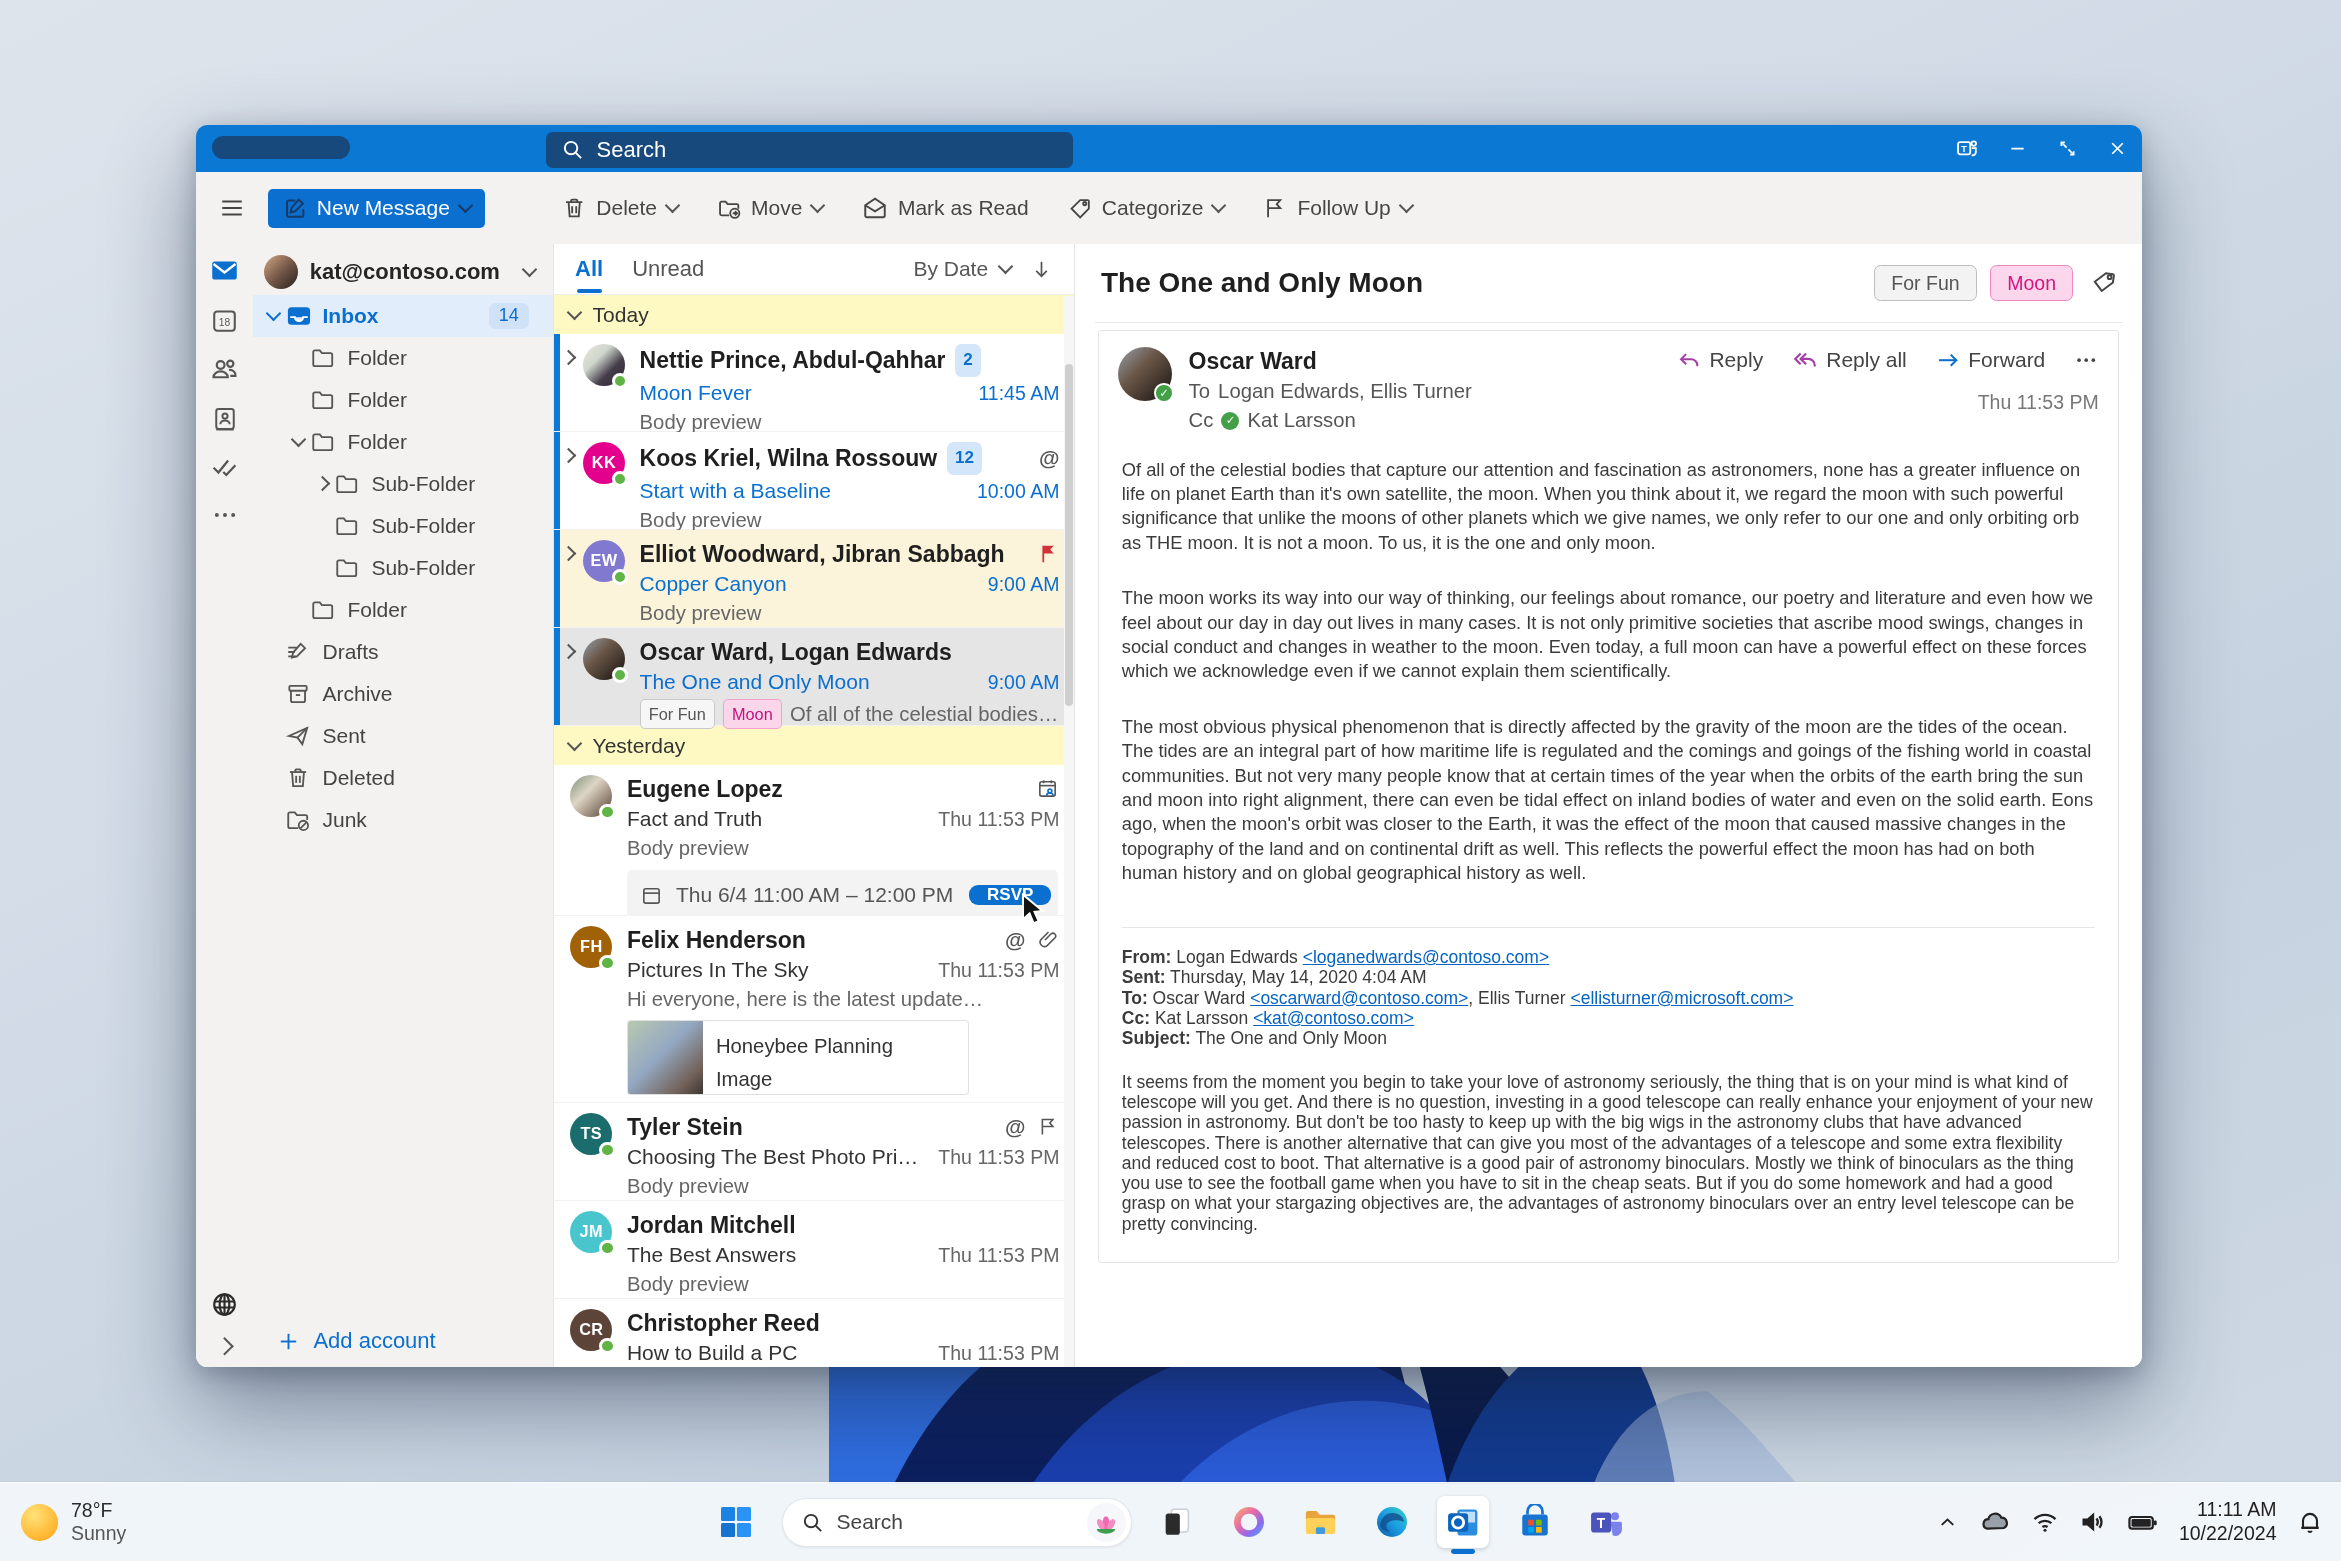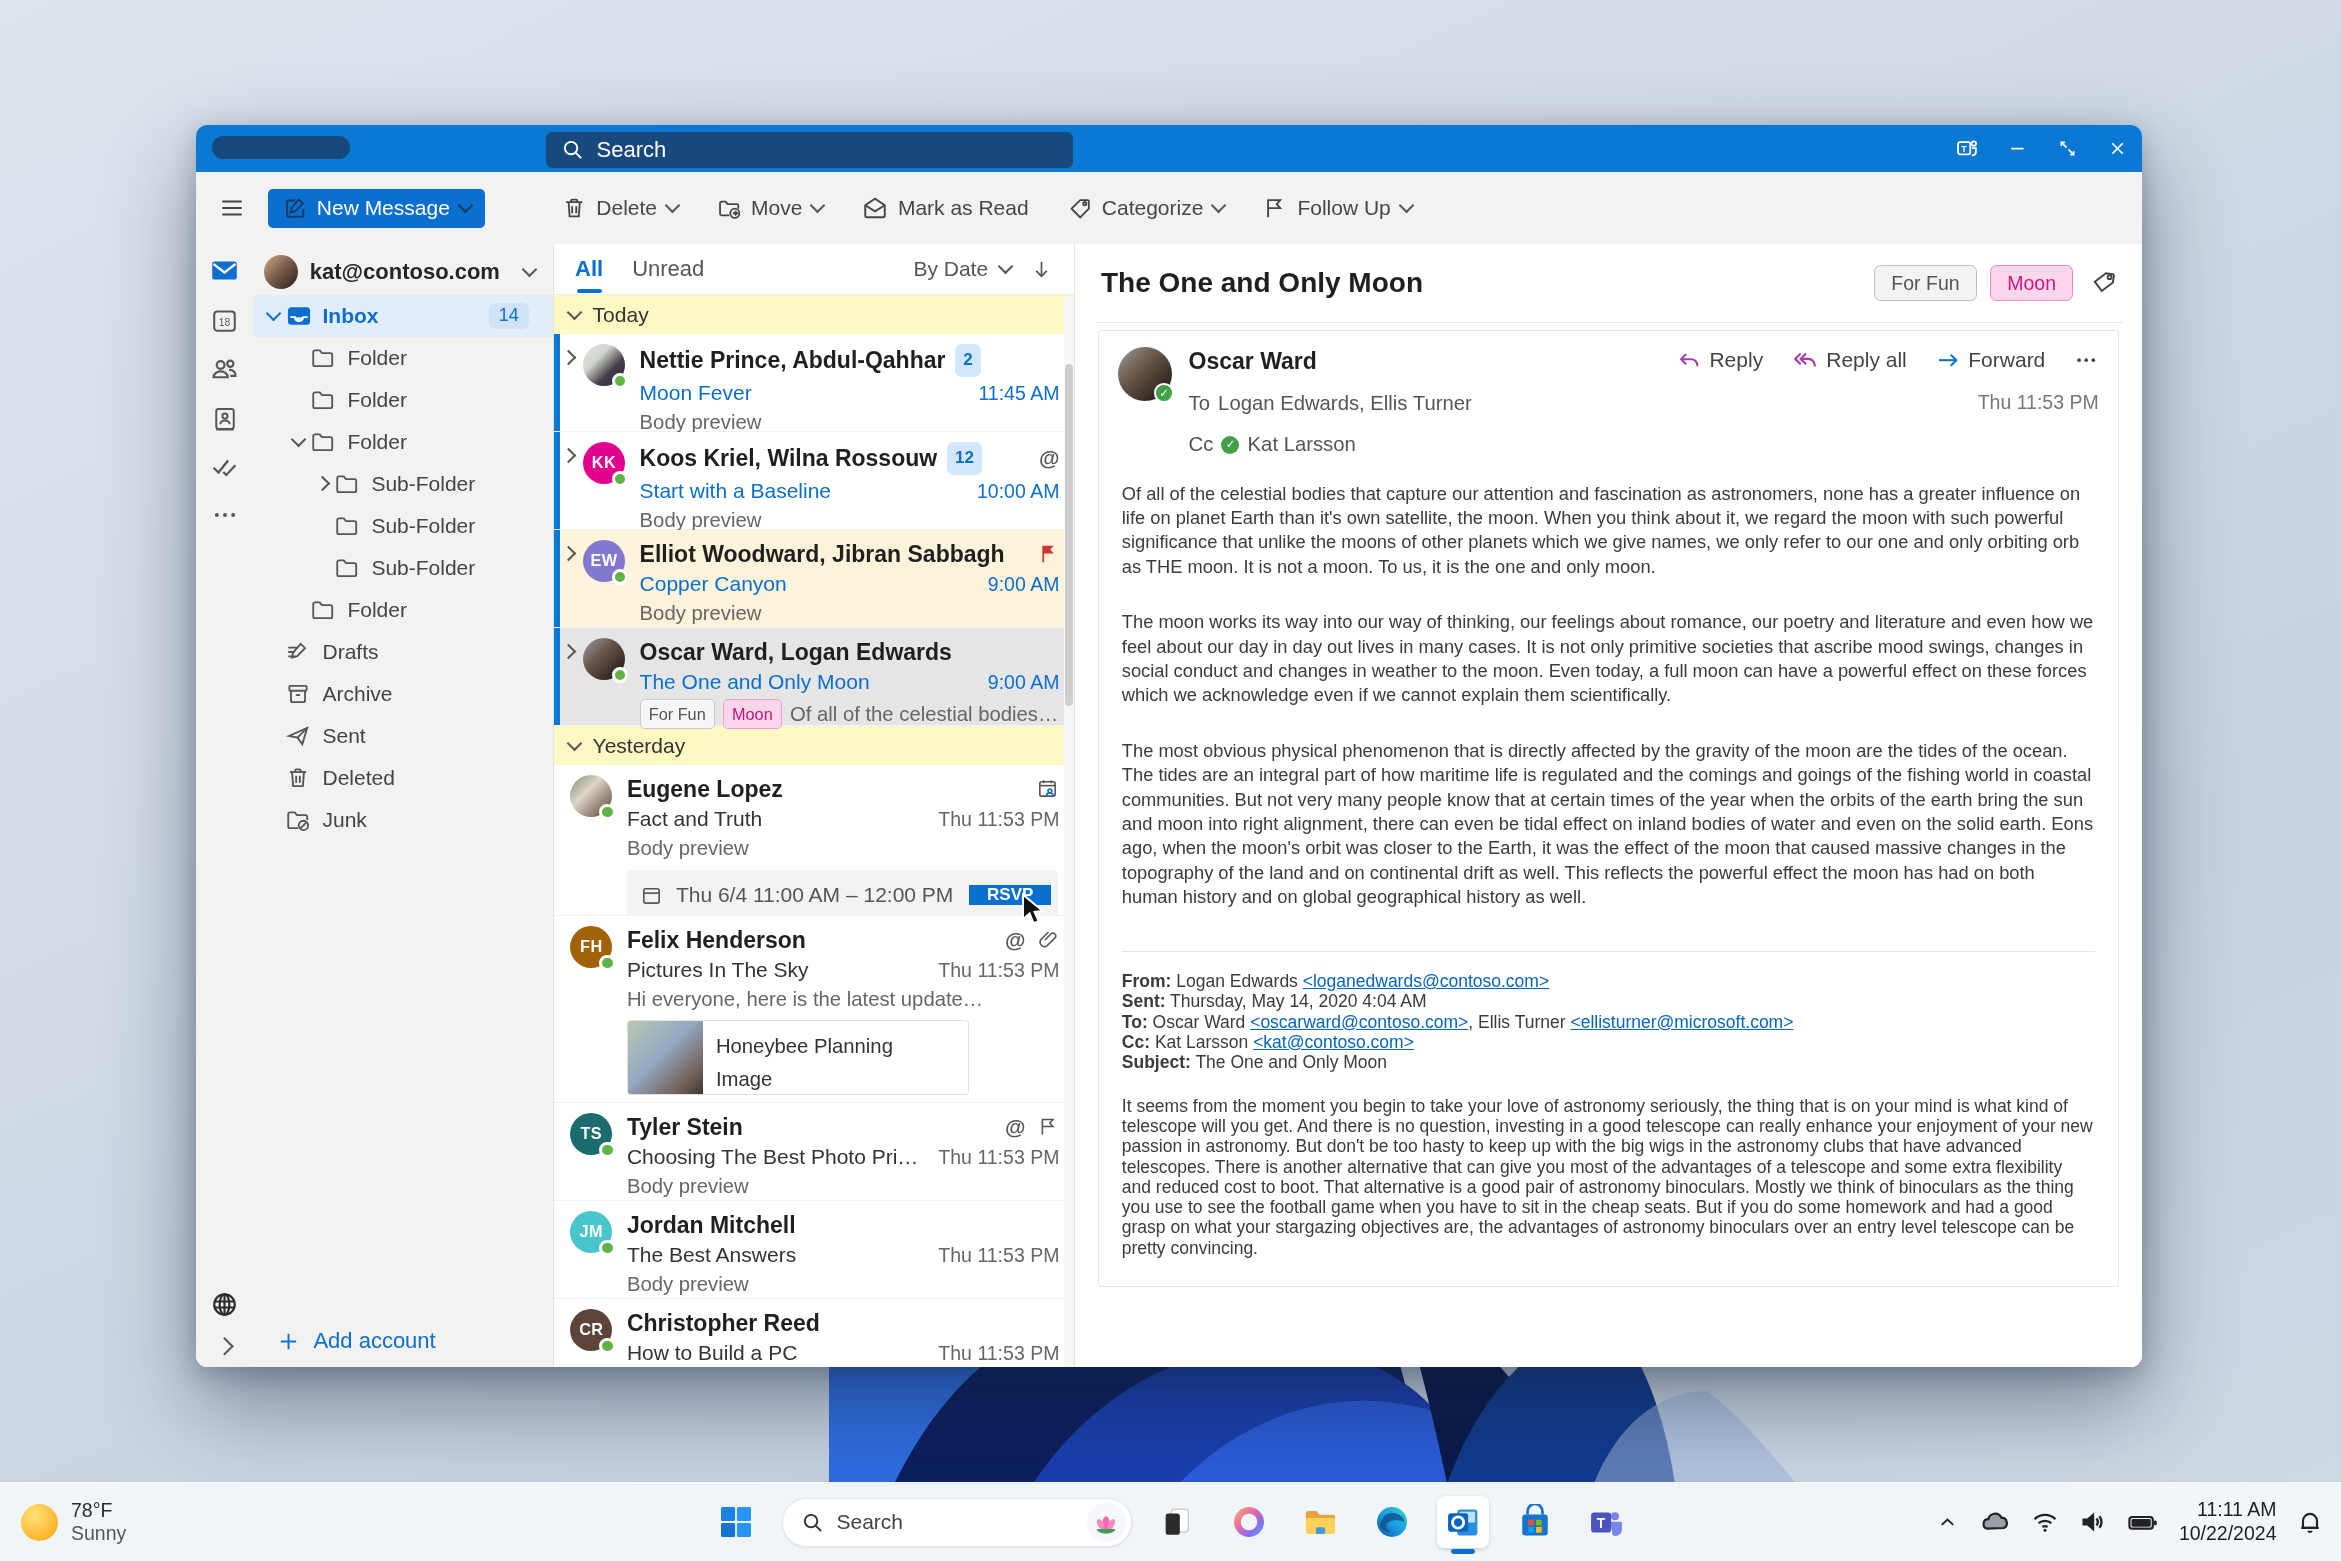--- a/index.html
+++ b/index.html
@@ -70,21 +70,21 @@
   .r2{display:flex;align-items:baseline;font-size:21px;margin-top:3.3px;line-height:26px;}
   .subj{color:#0b6fd0;white-space:nowrap;overflow:hidden;text-overflow:ellipsis;}
   .msg.read .subj{color:#333;}
   .time{margin-left:auto;font-size:19.5px;color:#0b6fd0;padding-left:11.4px;flex:0 0 auto;}
   .msg.read .time{color:#666;}
   .r3{font-size:20.3px;color:#666;margin-top:4.1px;display:flex;align-items:center;gap:8.1px;line-height:24.4px;white-space:nowrap;overflow:hidden;}
   .tag{font-size:16.3px;padding:1.6px 8.1px;border-radius:4.9px;flex:0 0 auto;}
   .tag.gray{background:#f6f6f6;border:1.6px solid #c9c9c9;color:#555;}
   .tag.pink{background:#fbd6ea;border:1.6px solid #f3a0cd;color:#c2127f;}
   .rsvp{margin-top:9.8px;margin-right:1.6px;background:#f3f3f3;border-radius:4.9px;height:50px;display:flex;align-items:center;padding:0 6.5px 0 13px;gap:13px;font-size:21px;color:#555;}
-  .rsvp-btn{margin-left:auto;background:#0b6fd0;color:#fff;font-size:17px;font-weight:700;padding:0 18px;border-radius:0;}
+  .rsvp-btn{margin-left:auto;background:#0b6fd0;color:#fff;font-size:17px;font-weight:700;padding:0 18px;border-radius:9px;}
   .att{margin-top:8.1px;width:342px;border:0.8px solid #e0e0e0;background:#fff;border-radius:3.3px;display:flex;height:75px;overflow:hidden;box-sizing:border-box;}
   .att-thumb{width:75px;flex:0 0 auto;background:linear-gradient(135deg,#b9c8b0 0%,#93a8c2 45%,#73635a 80%,#3d3531 100%);}
   .att-meta{padding:9.8px 13px;}
   .att-name{font-size:20.3px;color:#333;line-height:33px;}
   .att-size{font-size:17px;color:#777;margin-top:4.9px;}
   .sbar{position:absolute;right:0;top:52px;bottom:0;width:9.8px;background:#f6f6f6;}
   .sthumb{position:absolute;right:0.8px;top:68px;width:8.1px;height:342px;border-radius:4.1px;background:#cfcfcf;}
   
   .reading{flex:1;background:#fff;border-left:0.8px solid #e4e4e4;padding:0 19.5px;box-sizing:border-box;overflow:hidden;}
   .subj-row{display:flex;align-items:center;padding:21px 4.9px 21px 6.5px;border-bottom:0.8px solid #e8e8e8;}
@@ -93,21 +93,21 @@
   .pill{font-size:19.5px;padding:5.7px 16.3px;border-radius:6.5px;margin-left:13px;}
   .pill.gray{background:#f3f3f3;border:1.6px solid #bdbdbd;color:#555;}
   .pill.pink{background:#fcd7ec;border:1.6px solid #ef86c0;color:#d6147f;}
   .tagic{margin-left:16.3px;}
   .card{margin:6.5px 3.3px 0 3.3px;border:0.8px solid #e4e4e4;border-radius:3.3px;}
   .card-hdr{display:flex;padding:16.3px 19.5px 13px 19.5px;}
   .big-av{width:54px;height:54px;border-radius:50%;position:relative;flex:0 0 auto;}
   .big-pres{position:absolute;right:-1.6px;bottom:-1.6px;width:19.5px;height:19.5px;border-radius:50%;background:#43a047;border:2.4px solid #fff;display:flex;align-items:center;justify-content:center;color:#fff;font-size:11.4px;font-weight:700;box-sizing:border-box;}
   .who{margin-left:16.3px;min-width:0;}
   .who-name{font-size:23px;font-weight:700;color:#1f1f1f;line-height:28px;}
-  .who-line{font-size:20.3px;color:#555;margin-top:16px;line-height:25px;display:flex;align-items:center;gap:8.1px;}
+  .who-line{font-size:20.3px;color:#555;margin-top:4px;line-height:25px;display:flex;align-items:center;gap:8.1px;}
   .who-line .pfx{color:#555;}
   .ck{display:inline-flex;width:18px;height:18px;border-radius:50%;background:#43a047;color:#fff;font-size:11.4px;align-items:center;justify-content:center;}
   .actions{margin-left:auto;flex:0 0 auto;text-align:right;}
   .act-row{display:flex;align-items:center;gap:29px;justify-content:flex-end;font-size:21px;color:#444;}
   .act{display:flex;align-items:center;gap:8.1px;}
   .stamp{margin-top:18px;font-size:19.5px;color:#777;}
   .mailbody{padding:11.4px 23px 0 23px;color:#3b3b3b;}
   .mailbody p{font-size:18.3px;line-height:24.4px;margin:0 0 31px 0;}
   .mailbody p.last{margin-bottom:41px;}
   .qdiv{border:none;border-top:0.8px solid #e6e6e6;margin:0 0 19.5px 0;}

